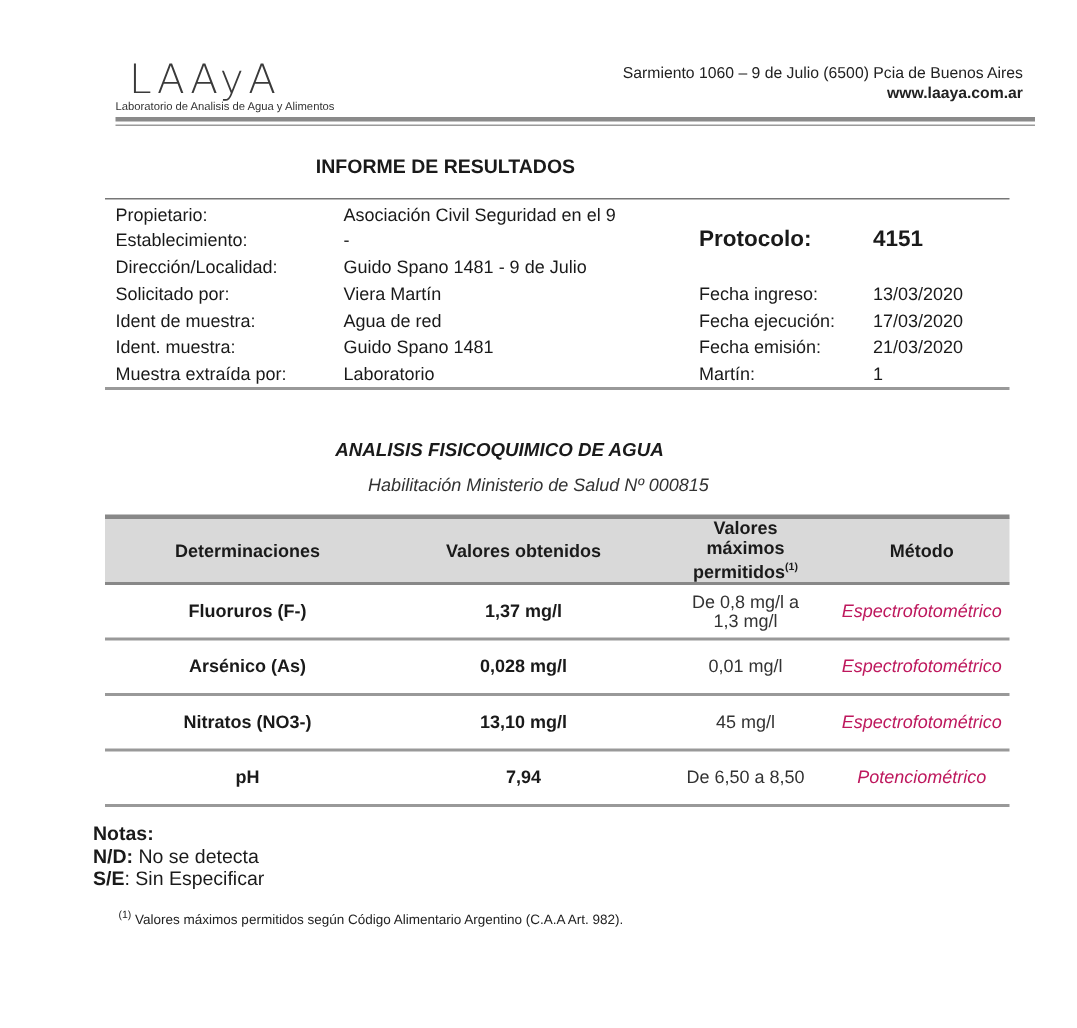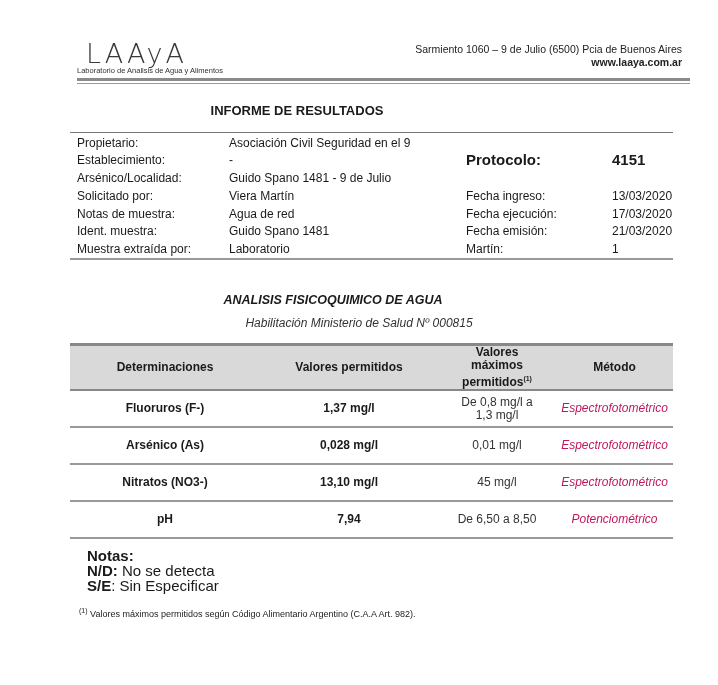--- a/index.html
+++ b/index.html
@@ -26,21 +26,21 @@
     .title {
       left: 0; width: 594px; top: 103px; text-align: center; font-weight: bold; font-size: 13px;
     }
     .info-top { left: 70px; top: 132px; width: 603px; height: 1px; background: #777; }
     .info-bot { left: 70px; top: 258px; width: 603px; height: 2px; background: #999; }
     .info-row { position: absolute; left: 0; height: 18px; font-size: 12px; line-height: 18px; }
     .info-row span { position: absolute; white-space: nowrap; }
     .c1 { left: 77px; }
     .c2 { left: 229px; }
     .c3 { left: 466px; }
-    .c4 { left: 582px; margin-left: 30px; }
+    .c4 { left: 582px; }
     .proto { font-weight: bold; font-size: 15px; }
 
     .sec-title {
       left: 0; width: 666px; top: 293px; text-align: center; font-weight: bold; font-style: italic; font-size: 12.5px;
     }
     .sec-sub {
       left: 0; width: 718px; top: 316px; text-align: center; font-style: italic; font-size: 12px; color: #333;
     }
 
     table.results {
@@ -56,21 +56,21 @@
     }
     .col1 { width: 190px; }
     .col2 { width: 178px; }
     .col3 { width: 118px; }
     .col4 { width: 117px; }
     td.det, td.val { font-weight: bold; }
     td.met { font-style: italic; color: #be185d; }
     td.max { color: #333; }
     sup { font-size: 7px; }
 
-    .notes { left: 87px; top: 548px; font-size: 15px; line-height: 15px; }
+    .notes { left: 62px; top: 548px; font-size: 13px; line-height: 15px; }
     .notes b { font-weight: bold; }
     .foot { left: 79px; top: 607px; font-size: 9px; color: #222; }
   </style>
 </head>
 <body>
 
 <div class="abs logo">LAAyA</div>
 <div class="abs logo-sub">Laboratorio de Analisis de Agua y Alimentos</div>
 <div class="abs addr">
   <div>Sarmiento 1060 – 9 de Julio (6500) Pcia de Buenos Aires</div>
@@ -87,31 +87,31 @@
     <span class="c1">Propietario:</span>
     <span class="c2">Asociación Civil Seguridad en el 9</span>
   </div>
   <div class="info-row" style="top:151px;">
     <span class="c1">Establecimiento:</span>
     <span class="c2">-</span>
     <span class="c3 proto">Protocolo:</span>
     <span class="c4 proto">4151</span>
   </div>
   <div class="info-row" style="top:169px;">
-    <span class="c1">Arsénico/Localidad:</span>
+    <span class="c1">Dirección/Localidad:</span>
     <span class="c2">Guido Spano 1481 - 9 de Julio</span>
   </div>
   <div class="info-row" style="top:187px;">
     <span class="c1">Solicitado por:</span>
     <span class="c2">Viera Martín</span>
     <span class="c3">Fecha ingreso:</span>
     <span class="c4">13/03/2020</span>
   </div>
   <div class="info-row" style="top:205px;">
-    <span class="c1">Notas de muestra:</span>
+    <span class="c1">Ident de muestra:</span>
     <span class="c2">Agua de red</span>
     <span class="c3">Fecha ejecución:</span>
     <span class="c4">17/03/2020</span>
   </div>
   <div class="info-row" style="top:222px;">
     <span class="c1">Ident. muestra:</span>
     <span class="c2">Guido Spano 1481</span>
     <span class="c3">Fecha emisión:</span>
     <span class="c4">21/03/2020</span>
   </div>
@@ -124,21 +124,21 @@
 </div>
 <div class="abs info-bot"></div>
 
 <div class="abs sec-title">ANALISIS FISICOQUIMICO DE AGUA</div>
 <div class="abs sec-sub">Habilitación Ministerio de Salud Nº 000815</div>
 
 <table class="results">
   <thead>
     <tr>
       <th class="col1">Determinaciones</th>
-      <th class="col2">Valores permitidos</th>
+      <th class="col2">Valores obtenidos</th>
       <th class="col3">
         <div>Valores</div>
         <div>máximos</div>
         <div><span>permitidos</span><sup>(1)</sup></div>
       </th>
       <th class="col4">Método</th>
     </tr>
   </thead>
   <tbody>
     <tr>

